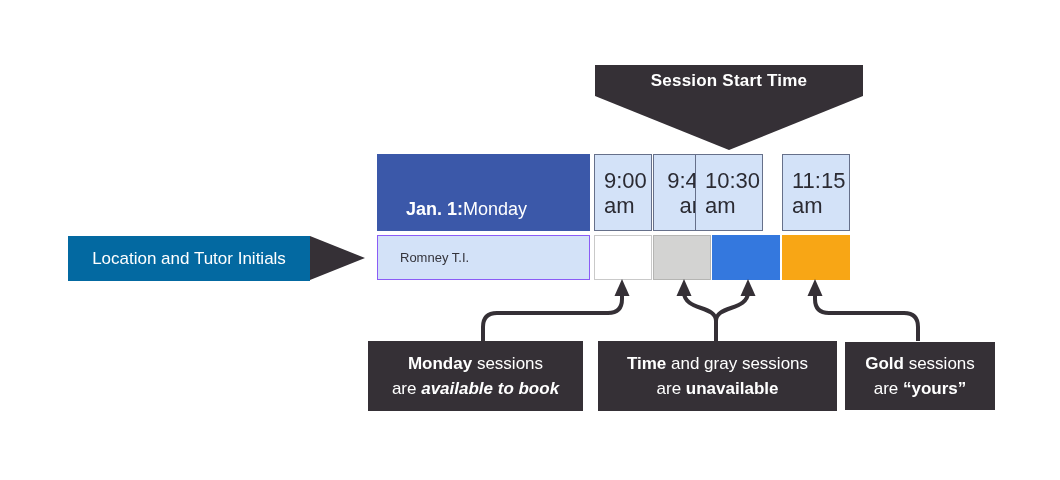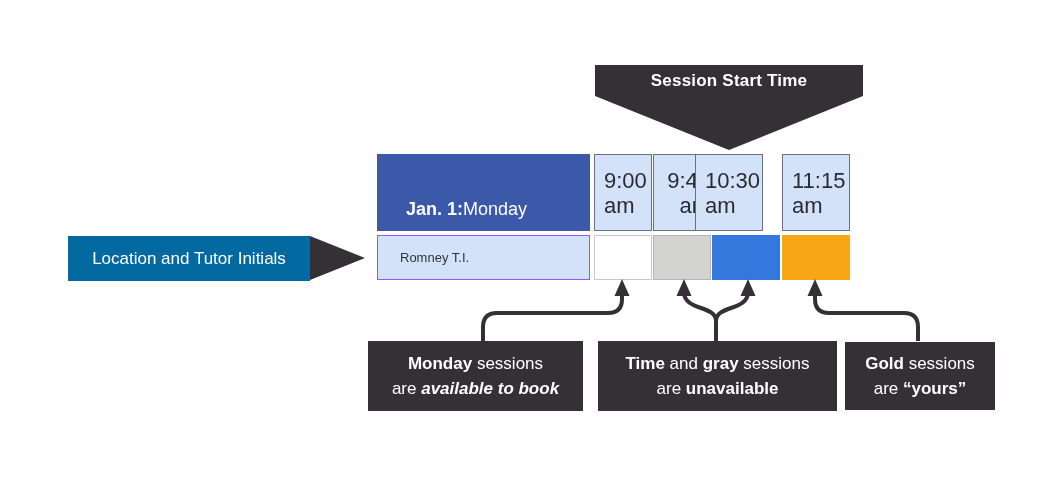--- a/index.html
+++ b/index.html
@@ -110,21 +110,21 @@
     <div class="cell sess c-s2" style="background: rgb(211, 211, 210);"></div>
     <div class="cell sess c-s3" style="background: rgb(52, 120, 222);"></div>
     <div class="cell sess c-s4" style="background: rgb(248, 166, 21);"></div>
   </div>
 
   <div class="abs cobox" id="cb1">
     <div><span style="font-weight: 700;">Monday</span><span> sessions</span></div>
     <div><span>are </span><span style="font-weight: 700; font-style: italic;">available to book</span></div>
   </div>
   <div class="abs cobox" id="cb2">
-    <div><span style="font-weight: 700;">Time</span><span> and </span><span style="font-weight: 700;">gray</span><span> sessions</span></div>
+    <div><span style="font-weight: 700;">Time</span><span> and </span><span style="font-weight: 400;">gray</span><span> sessions</span></div>
     <div><span>are </span><span style="font-weight: 700;">unavailable</span></div>
   </div>
   <div class="abs cobox" id="cb3">
     <div><span style="font-weight: 700;">Gold</span><span> sessions</span></div>
     <div><span>are </span><span style="font-weight: 700;">“yours”</span></div>
   </div>
 
   <svg class="abs" id="connectors" viewBox="0 0 1060 480" xmlns="http://www.w3.org/2000/svg">
     <g stroke="#353036" stroke-width="4" fill="none">
       <path d="M483 341 V327 Q483 313 497 313 H608 Q622 313 622 299 V292"></path>

